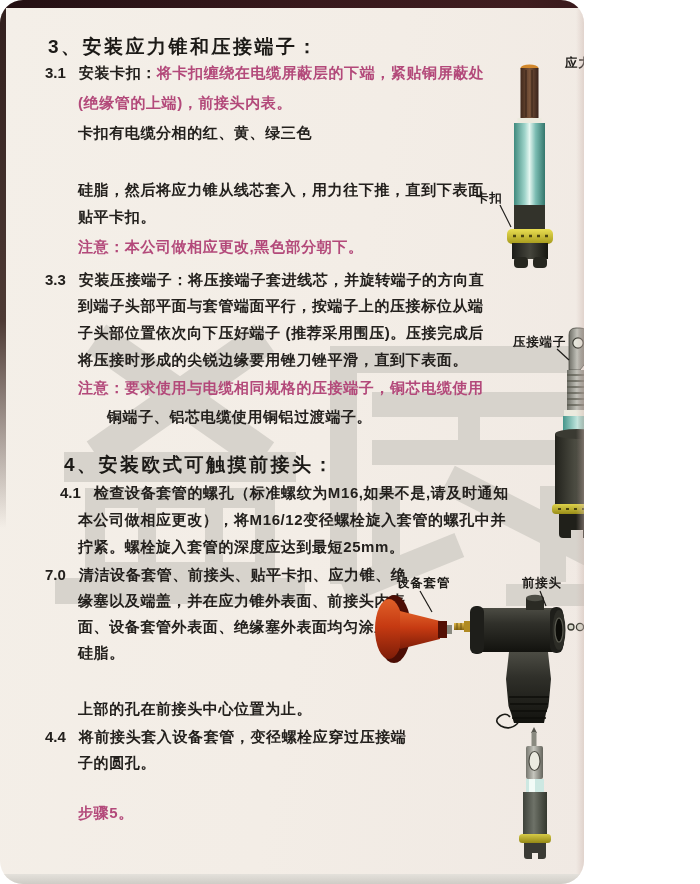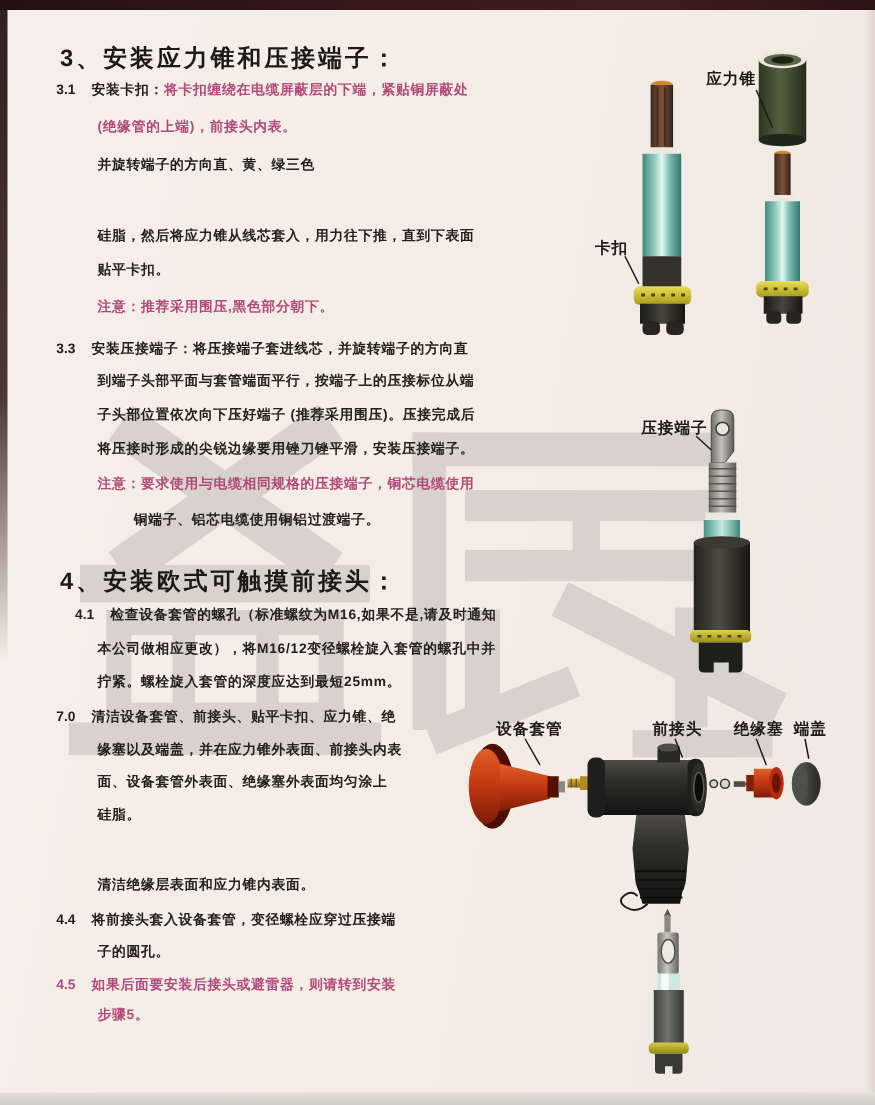--- a/index.html
+++ b/index.html
@@ -2,35 +2,36 @@
 <html><head>
 <meta charset="utf-8">
 <style>
   html,body{margin:0;padding:0;}
   body{
     width:700px;height:884px;
     font-family:"Liberation Sans","DejaVu Sans",sans-serif;
     background:#ffffff;
   }
   .page{
-    position:relative;width:700px;height:884px;overflow:hidden;
+    position:relative;width:584px;height:884px;overflow:hidden;
     background:linear-gradient(100deg,#f4efe8 0%,#f3ede6 55%,#f0e9e3 100%);
+    border-radius:23px;
   }
   .edge-top{position:absolute;left:0;top:0;width:700px;height:8px;z-index:6;
     background:linear-gradient(to right,#241013,#38191c 45%,#3f1d1f 75%,#2c1315);}
   .edge-left{position:absolute;left:0;top:8px;width:6px;height:520px;z-index:6;
     background:linear-gradient(to bottom,#32201e,#4d3a34 60%,rgba(90,70,62,0));}
   .edge-right{position:absolute;right:0;top:8px;width:8px;height:876px;z-index:4;
     background:linear-gradient(to left,rgba(205,183,176,0.45),rgba(205,183,176,0));}
   .edge-bottom{position:absolute;left:0;bottom:0;width:700px;height:10px;z-index:6;
     background:linear-gradient(to bottom,#e4e1db,#cfccc6);}
   .wm{position:absolute;left:0;top:0;z-index:1;}
   .txt{
     position:absolute;z-index:3;white-space:nowrap;
-    font-size:11px;font-weight:600;letter-spacing:0.6px;color:#23201d;
+    font-size:15px;font-weight:600;letter-spacing:0.6px;color:#23201d;
   }
   .txt .num{display:inline-block;margin-right:13px;letter-spacing:0;}
   .h{font-size:19px;font-weight:800;letter-spacing:2.5px;color:#1c1a17;}
   .pink{color:#b3497a;}
   .illus{position:absolute;z-index:3;}
   .illus text{font-size:12.5px;font-weight:700;fill:#1d1b18;letter-spacing:0.8px;}
 </style>
 </head>
 <body>
 
@@ -62,50 +63,49 @@
 
   <div class="edge-top"></div>
   <div class="edge-left"></div>
   <div class="edge-right"></div>
   <div class="edge-bottom"></div>
 
   <div class="txt h" style="left:48px;top:34px">3、安装应力锥和压接端子：</div>
 
   <div class="txt" style="left:45px;top:64px"><span class="num">3.1</span><span>安装卡扣：</span><span class="pink">将卡扣缠绕在电缆屏蔽层的下端，紧贴铜屏蔽处</span></div>
   <div class="txt pink" style="left:78px;top:94px">(绝缘管的上端)，前接头内表。</div>
-  <div class="txt" style="left:78px;top:124px">并旋转端子的方向直、黄、绿三色</div>
+  <div class="txt" style="left:78px;top:124px">卡扣有电缆分相的红、黄、绿三色</div>
 
   <div class="txt" style="left:78px;top:181px">硅脂，然后将应力锥从线芯套入，用力往下推，直到下表面</div>
   <div class="txt" style="left:78px;top:208px">贴平卡扣。</div>
-  <div class="txt pink" style="left:78px;top:238px">注意：推荐采用围压,黑色部分朝下。</div>
+  <div class="txt pink" style="left:78px;top:238px">注意：本公司做相应更改,黑色部分朝下。</div>
 
   <div class="txt" style="left:45px;top:271px"><span class="num">3.3</span><span>安装压接端子：将压接端子套进线芯，并旋转端子的方向直</span></div>
   <div class="txt" style="left:78px;top:297px">到端子头部平面与套管端面平行，按端子上的压接标位从端</div>
   <div class="txt" style="left:78px;top:324px">子头部位置依次向下压好端子 (推荐采用围压)。压接完成后</div>
-  <div class="txt" style="left:78px;top:351px">将压接时形成的尖锐边缘要用锉刀锉平滑，安装压接端子。</div>
+  <div class="txt" style="left:78px;top:351px">将压接时形成的尖锐边缘要用锉刀锉平滑，直到下表面。</div>
   <div class="txt pink" style="left:78px;top:379px">注意：要求使用与电缆相同规格的压接端子，铜芯电缆使用</div>
   <div class="txt" style="left:107px;top:408px">铜端子、铝芯电缆使用铜铝过渡端子。</div>
 
-  <div class="txt h" style="left:48px;top:452px">4、安装欧式可触摸前接头：</div>
+  <div class="txt h" style="left:64px;top:452px">4、安装欧式可触摸前接头：</div>
 
   <div class="txt" style="left:60px;top:484px"><span class="num">4.1</span><span>检查设备套管的螺孔（标准螺纹为M16,如果不是,请及时通知</span></div>
   <div class="txt" style="left:78px;top:511px">本公司做相应更改），将M16/12变径螺栓旋入套管的螺孔中并</div>
   <div class="txt" style="left:78px;top:538px">拧紧。螺栓旋入套管的深度应达到最短25mm。</div>
 
   <div class="txt" style="left:45px;top:566px"><span class="num">7.0</span><span>清洁设备套管、前接头、贴平卡扣、应力锥、绝</span></div>
   <div class="txt" style="left:78px;top:592px">缘塞以及端盖，并在应力锥外表面、前接头内表</div>
   <div class="txt" style="left:78px;top:618px">面、设备套管外表面、绝缘塞外表面均匀涂上</div>
   <div class="txt" style="left:78px;top:644px">硅脂。</div>
 
-  <div class="txt" style="left:78px;top:700px">清洁绝缘层表面和应力锥内表面。</div>
+  <div class="txt" style="left:78px;top:700px">上部的孔在前接头中心位置为止。</div>
 
   <div class="txt" style="left:45px;top:728px"><span class="num">4.4</span><span>将前接头套入设备套管，变径螺栓应穿过压接端</span></div>
   <div class="txt" style="left:78px;top:754px">子的圆孔。</div>
 
-  <div class="txt pink" style="left:45px;top:780px"><span class="num">4.5</span><span>如果后面要安装后接头或避雷器，则请转到安装</span></div>
   <div class="txt pink" style="left:78px;top:804px">步骤5。</div>
 
   <svg class="illus" style="left:453px;top:26px" width="247" height="252" viewBox="0 0 247 252">
     <defs>
       <linearGradient id="teal1" x1="0" y1="0" x2="1" y2="0">
         <stop offset="0" stop-color="#3f8a7e"></stop>
           <stop offset="0.35" stop-color="#9fd4ca"></stop>
         <stop offset="0.5" stop-color="#e4f6f0"></stop>
           <stop offset="0.7" stop-color="#7abcb2"></stop>
         <stop offset="1" stop-color="#34766c"></stop>

